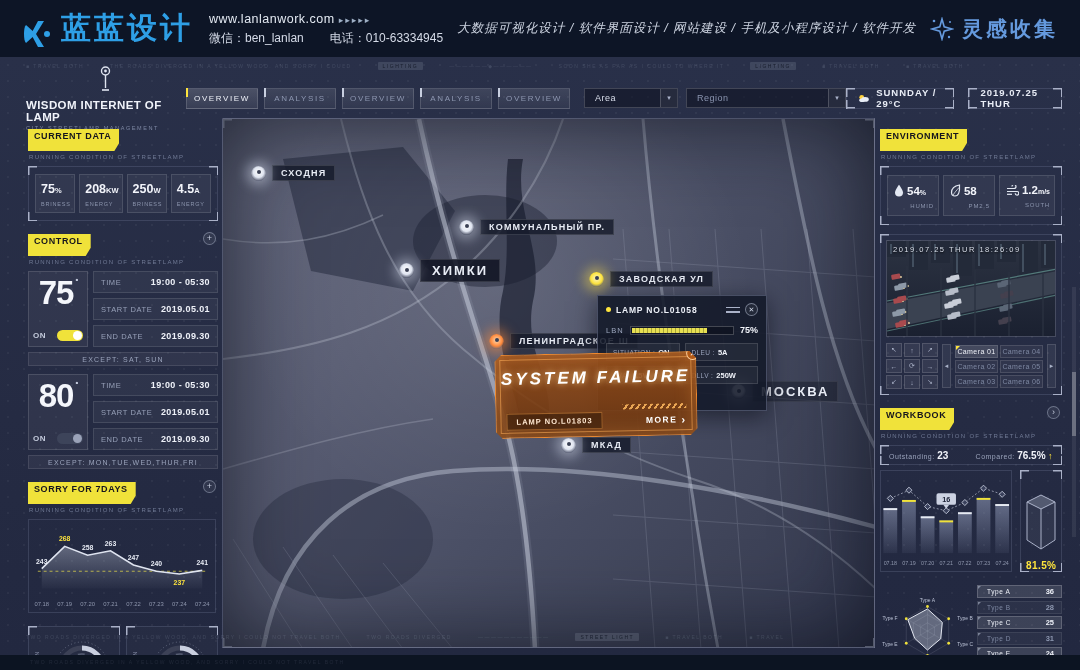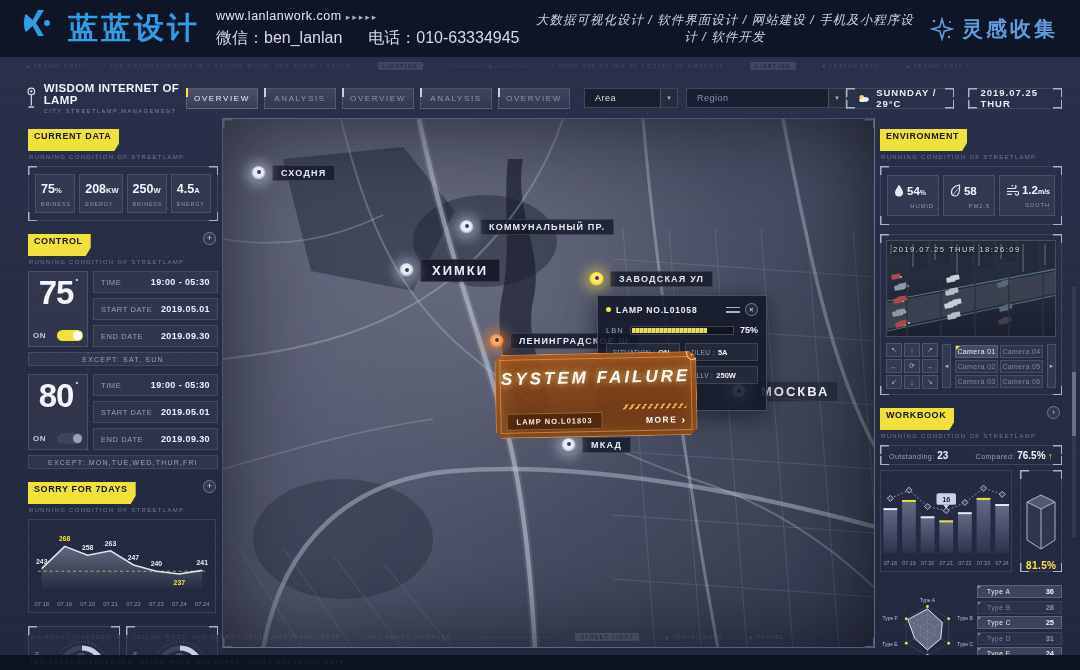--- a/index.html
+++ b/index.html
@@ -3,47 +3,47 @@
 <meta charset="utf-8">
 <style>
   * { margin:0; padding:0; box-sizing:border-box; }
   html,body { width:1080px; height:670px; overflow:hidden; background:#262c44;
     font-family:"Liberation Sans","DejaVu Sans",sans-serif; }
   .stage { position:relative; width:1080px; height:670px; }
 
   
   .promo { position:absolute; left:0; top:0; width:1080px; height:57px; background:#0d1526;
     display:flex; align-items:center; padding:0 22px; z-index:50; }
-  .logo-wrap { display:flex; align-items:flex-start; gap:12px; }
+  .logo-wrap { display:flex; align-items:flex-end; gap:5px; }
   .logo-text { font-size:30px; font-weight:bold; color:#2e9fe6; letter-spacing:3px; }
   .contact-col { margin-left:16px; line-height:1.5; }
   .contact-site { font-size:12.5px; color:#e3e9f2; letter-spacing:.5px; }
   .contact-site .arrows { color:#9fb0c6; font-size:9px; letter-spacing:2px; }
-  .contact-line { font-size:16px; color:#d5dbe8; }
+  .contact-line { font-size:12px; color:#d5dbe8; }
   .contact-line span + span { margin-left:26px; }
   .services { flex:1; text-align:center; font-size:12.5px; font-style:italic; color:#ccd3e0; letter-spacing:1px; padding:0 12px; }
   .collect { display:flex; align-items:center; gap:8px; }
   .collect-text { font-size:21px; font-weight:bold; color:#659ade; letter-spacing:3px; }
 
   
   .dash { position:absolute; left:0; top:57px; width:1080px; height:598px;
     background:
       radial-gradient(rgba(255,255,255,.045) 1px, transparent 1.4px),
       linear-gradient(180deg,#293049 0%, #252b43 60%, #222840 100%);
     background-size:16px 16px, 100% 100%; overflow:hidden; }
 
   .deco-row { position:absolute; left:26px; right:26px; display:flex; gap:26px; align-items:center; overflow:hidden; white-space:nowrap; }
   #deco-top { top:5px; }
   #deco-bottom { top:576px; }
   .deco-row span { font-size:5px; letter-spacing:1.5px; color:rgba(185,196,220,.16); }
   .deco-row span.badge { background:rgba(200,210,230,.14); color:rgba(20,25,40,.9); padding:1px 5px; border-radius:1px; }
 
   
   .topbar { position:absolute; left:26px; top:26px; right:18px; height:30px; display:flex; align-items:center; }
-  .brand { display:flex; align-items:center; gap:7px; width:196px; }
+  .brand { display:flex; align-items:center; gap:7px; width:196px;flex-direction:column; }
   .brand-title { font-size:11.5px; font-weight:bold; color:#f0f3fa; letter-spacing:.4px; }
   .brand-sub { font-size:5.5px; color:#7d87a3; letter-spacing:1.6px; margin-top:2px; }
   .tabs { display:flex; gap:6px; }
   .tab { position:relative; width:72px; height:21px; display:flex; align-items:center; justify-content:center;
     background:linear-gradient(rgba(255,255,255,.10),rgba(255,255,255,.045));
     border:1px solid rgba(255,255,255,.15); color:#8d96b0; font-size:8px; letter-spacing:1.6px; cursor:pointer; }
   .tab::before { content:''; position:absolute; left:-1px; top:-1px; width:2px; height:9px; background:#c8cfe0; }
   .tab--active { color:#eef1f8; background:linear-gradient(rgba(255,255,255,.16),rgba(255,255,255,.07)); }
   .tab--active::before { background:#ffe53d; }
   .selects { display:flex; gap:8px; margin-left:14px; }

